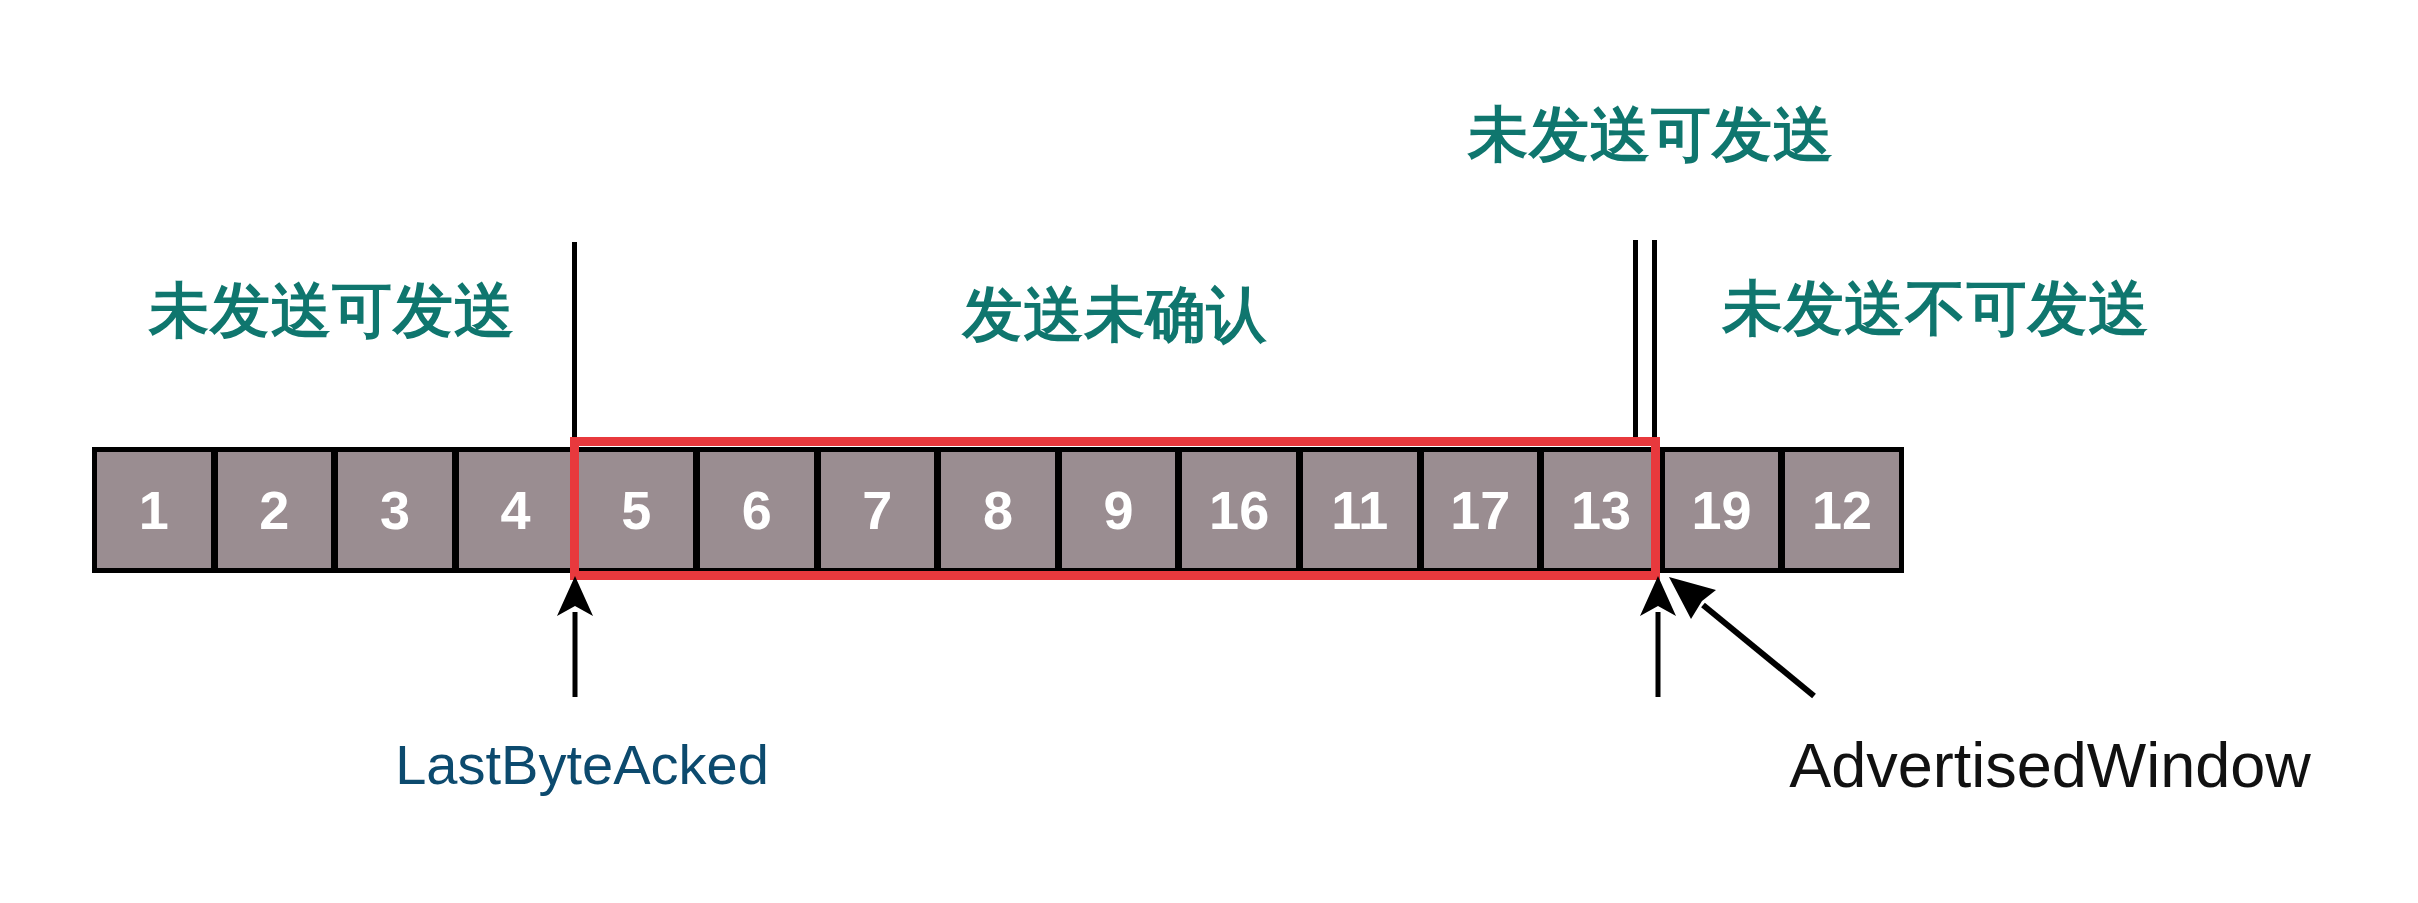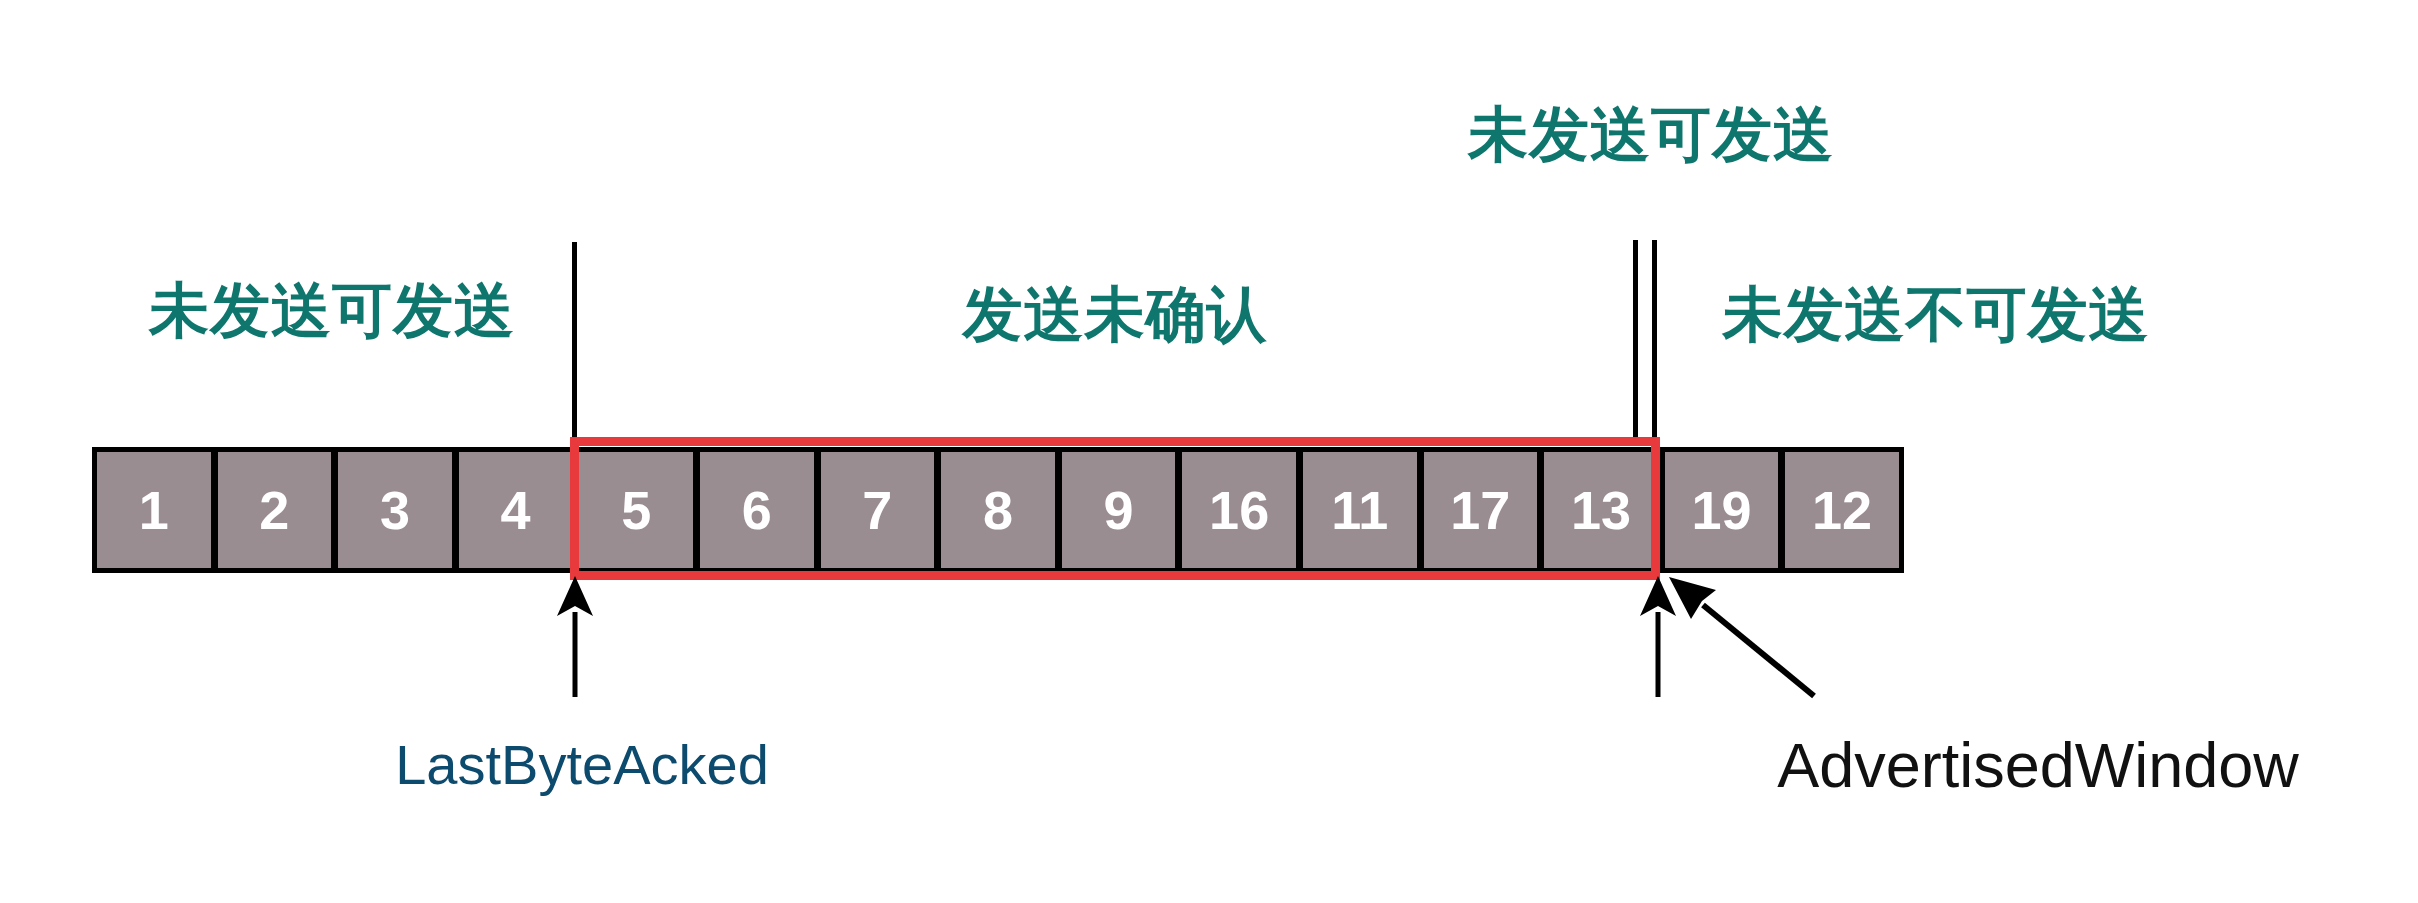--- a/index.html
+++ b/index.html
@@ -26,21 +26,21 @@
 
   
   .marker-label {
     position: absolute;
     transform: translateX(-50%);
     font-size: 56px;
     line-height: 1;
     color: #0c4a6e;
     white-space: nowrap;
   }
-  .marker-label.big { font-size: 63px; color: #111111; }
+  .marker-label.big { font-size: 63px; color: #111111; margin-left: 12px; }
 
   
   #strip {
     position: absolute;
     left: 92px; top: 447px;
     width: 1812px; height: 126px;
     background: #000000;
     box-sizing: border-box;
     padding: 5px;
     display: flex;
@@ -80,21 +80,21 @@
   #arrows { position: absolute; left: 0; top: 0; }
 </style>
 </head>
 <body>
 
 <div id="canvas">
 
   <div class="region-label" style="left:332px;  top:281px;">未发送可发送</div>
   <div class="region-label" style="left:1115px; top:285px;">发送未确认</div>
   <div class="region-label" style="left:1651px; top:105px;">未发送可发送</div>
-  <div class="region-label" style="left:1936px; top:285px;">未发送不可发送</div>
+  <div class="region-label" style="left:1936px; top:279px;">未发送不可发送</div>
 
   <div class="vline" id="line-acked"></div>
   <div class="vline" id="line-sent-a"></div>
   <div class="vline" id="line-sent-b"></div>
 
   <div id="strip">
     <div class="cell">1</div>
     <div class="cell">2</div>
     <div class="cell">3</div>
     <div class="cell">4</div>

